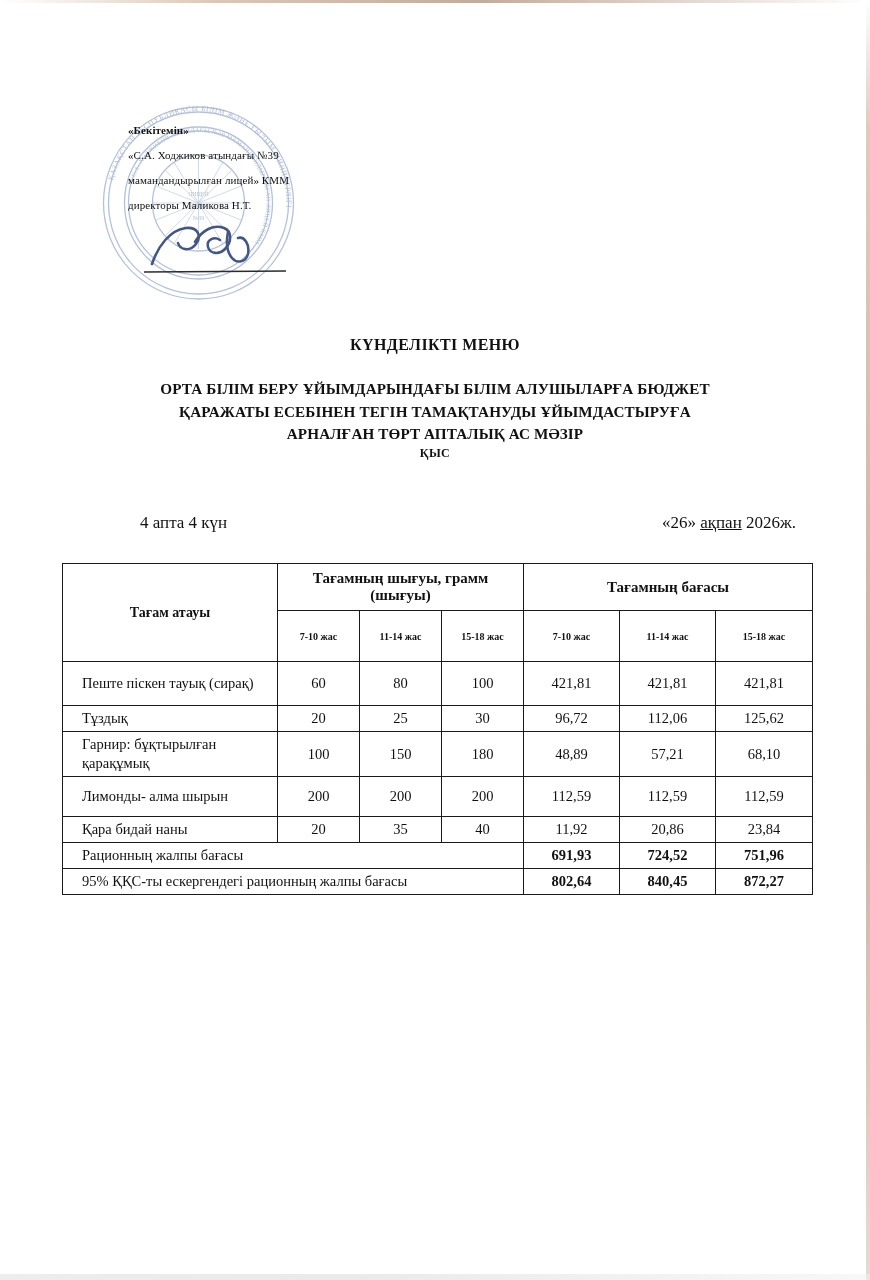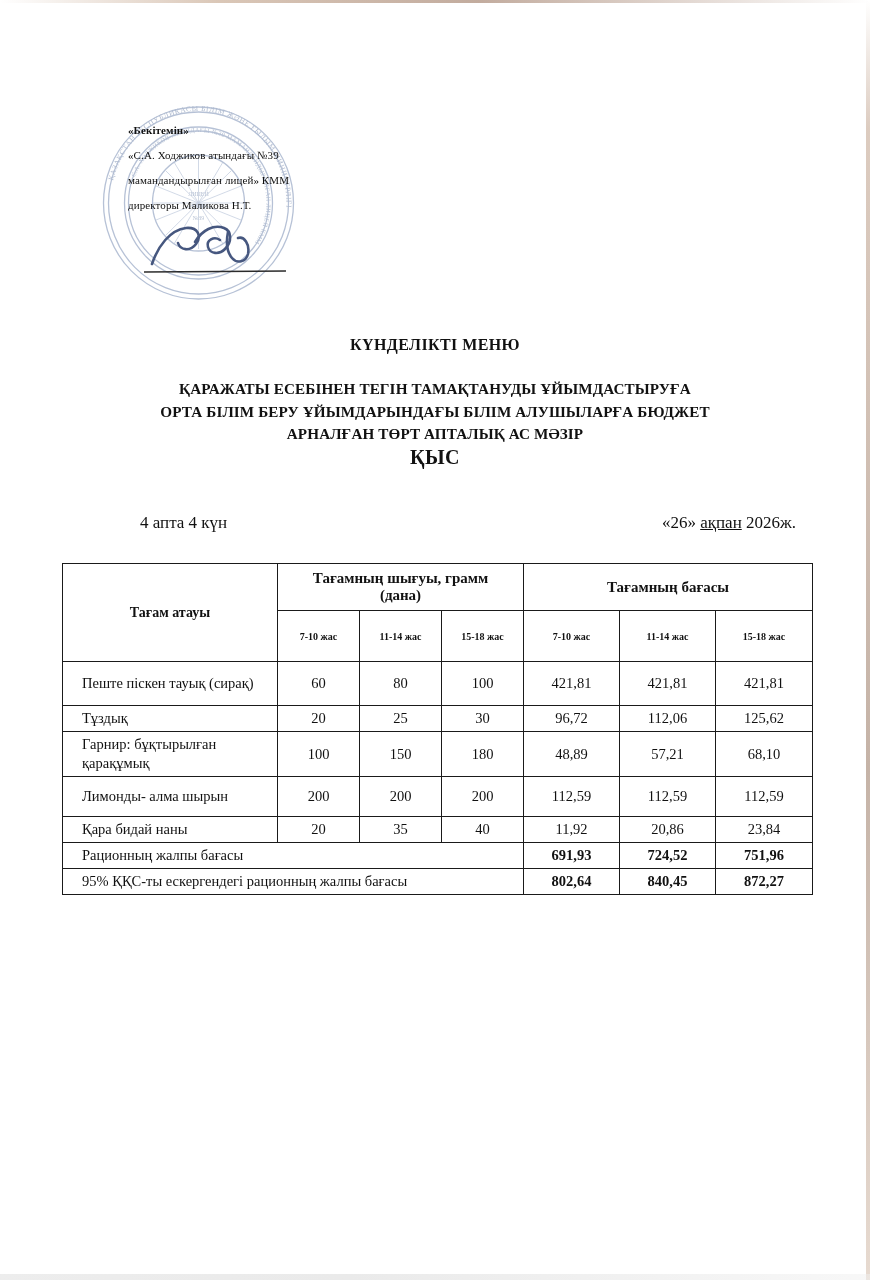--- a/index.html
+++ b/index.html
@@ -99,21 +99,21 @@
     font-weight: bold;
     line-height: 22.5px;
     letter-spacing: 0.1px;
   }
   .doc-season {
     position: absolute;
     left: 85px;
     top: 446px;
     width: 700px;
     text-align: center;
-    font-size: 20px;
+    font-size: 12px;
     font-weight: bold;
     letter-spacing: 0.4px;
   }
 
   
   .meta-row {
     position: absolute;
     left: 62px;
     top: 513px;
     width: 750px;
@@ -226,22 +226,22 @@
 
 <div class="approval-block">
   <div class="approval-line bold">«Бекітемін»</div>
   <div class="approval-line">«С.А. Ходжиков атындағы №39</div>
   <div class="approval-line">мамандандырылған лицей» КММ</div>
   <div class="approval-line">директоры Маликова Н.Т.</div>
 </div>
 
 <div class="doc-title">КҮНДЕЛІКТІ МЕНЮ</div>
 <div class="doc-subtitle">
+  <div>ОРТА БІЛІМ БЕРУ ҰЙЫМДАРЫНДАҒЫ БІЛІМ АЛУШЫЛАРҒА БЮДЖЕТ</div>
   <div>ҚАРАЖАТЫ ЕСЕБІНЕН ТЕГІН ТАМАҚТАНУДЫ ҰЙЫМДАСТЫРУҒА</div>
-  <div>ОРТА БІЛІМ БЕРУ ҰЙЫМДАРЫНДАҒЫ БІЛІМ АЛУШЫЛАРҒА БЮДЖЕТ</div>
   <div>АРНАЛҒАН ТӨРТ АПТАЛЫҚ  АС МӘЗІР</div>
 </div>
 <div class="doc-season">ҚЫС</div>
 
 <div class="meta-row">
   <div class="meta-left">4 апта 4 күн</div>
   <div class="meta-right"><span>«26»</span> <span class="u">ақпан</span> <span>2026ж.</span></div>
 </div>
 
 <table class="menu-table">
@@ -252,21 +252,21 @@
     <col style="width:82px">
     <col style="width:96px">
     <col style="width:96px">
     <col style="width:97px">
   </colgroup>
   <thead>
     <tr>
       <th class="th-name" rowspan="2" style="height:84px">Тағам атауы</th>
       <th class="th-group" colspan="3" style="height:40px">
         <span>Тағамның шығуы, грамм</span><br>
-        <span>(дана)</span>
+        <span>(шығуы)</span>
       </th>
       <th class="th-group" colspan="3">Тағамның бағасы</th>
     </tr>
     <tr>
       <th class="th-sub" style="height:44px">7-10 жас</th>
       <th class="th-sub">11-14 жас</th>
       <th class="th-sub">15-18 жас</th>
       <th class="th-sub">7-10 жас</th>
       <th class="th-sub">11-14 жас</th>
       <th class="th-sub">15-18 жас</th>

